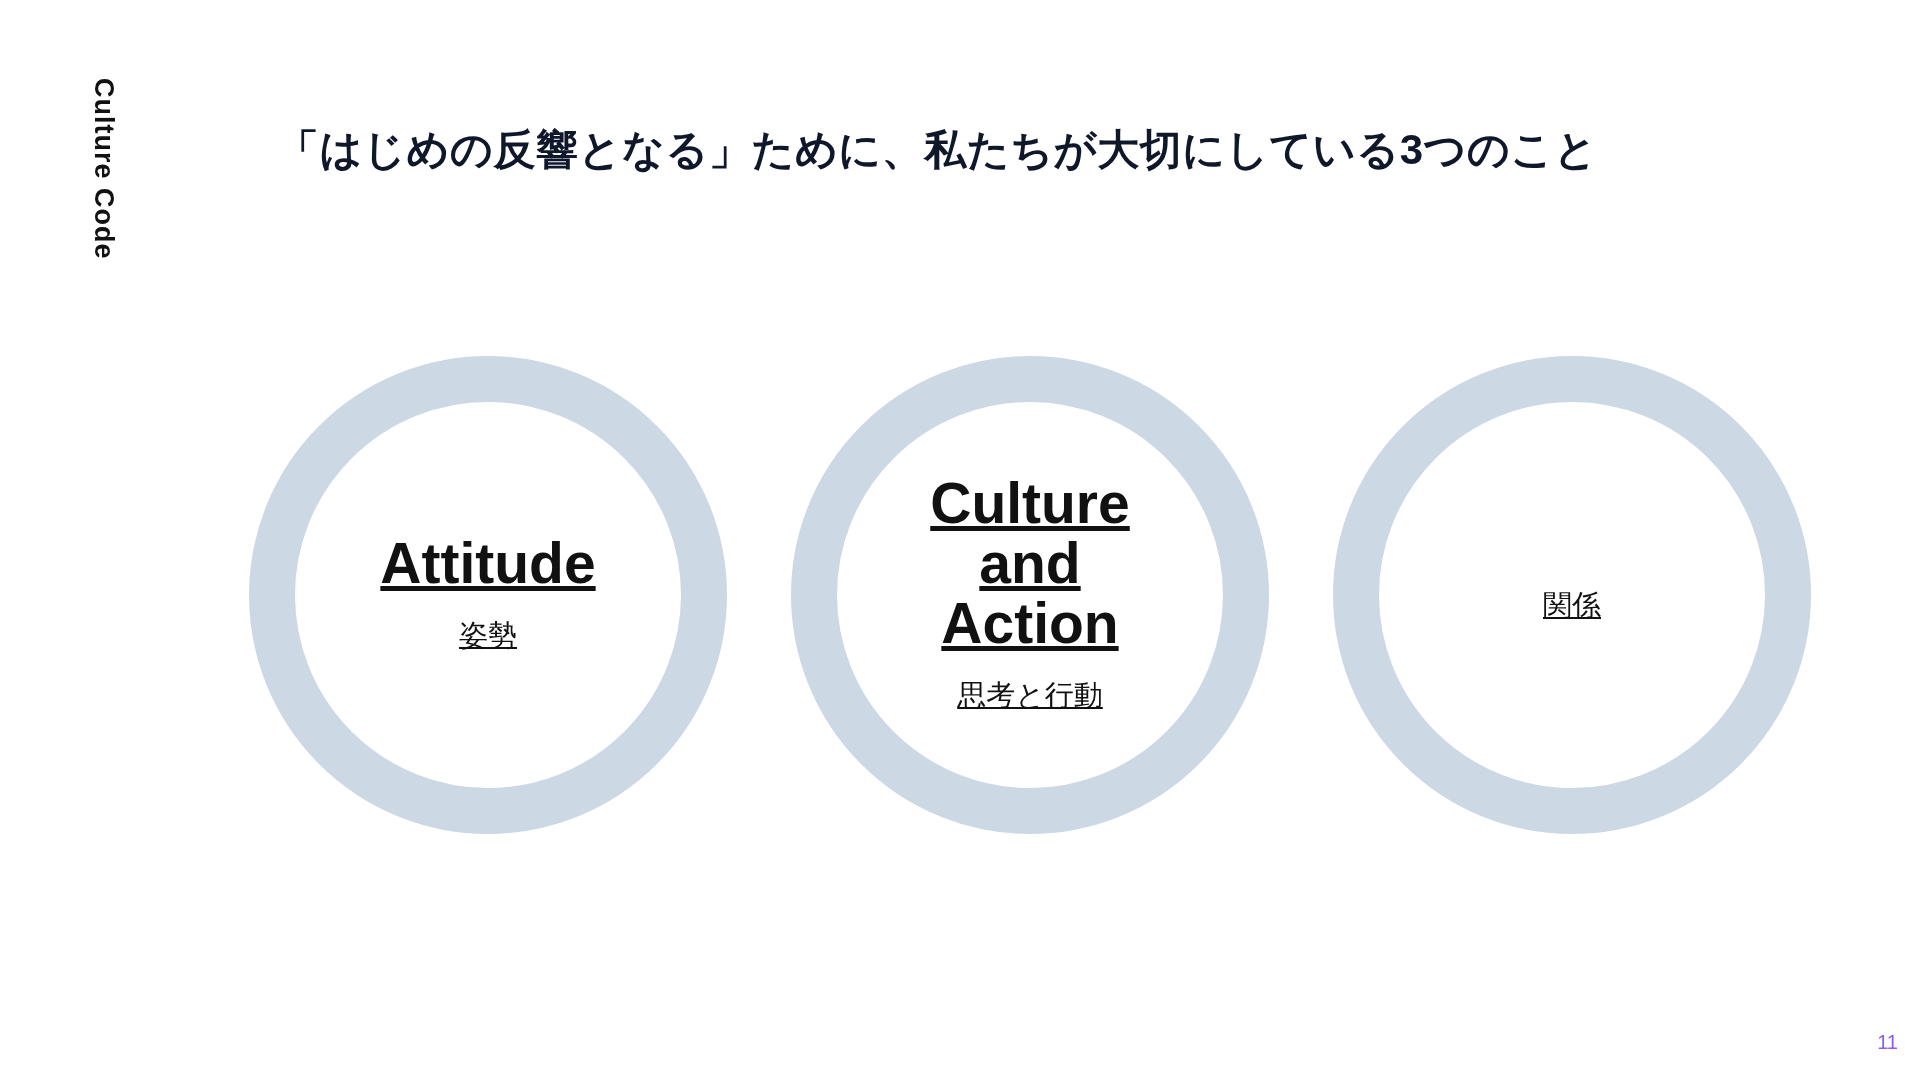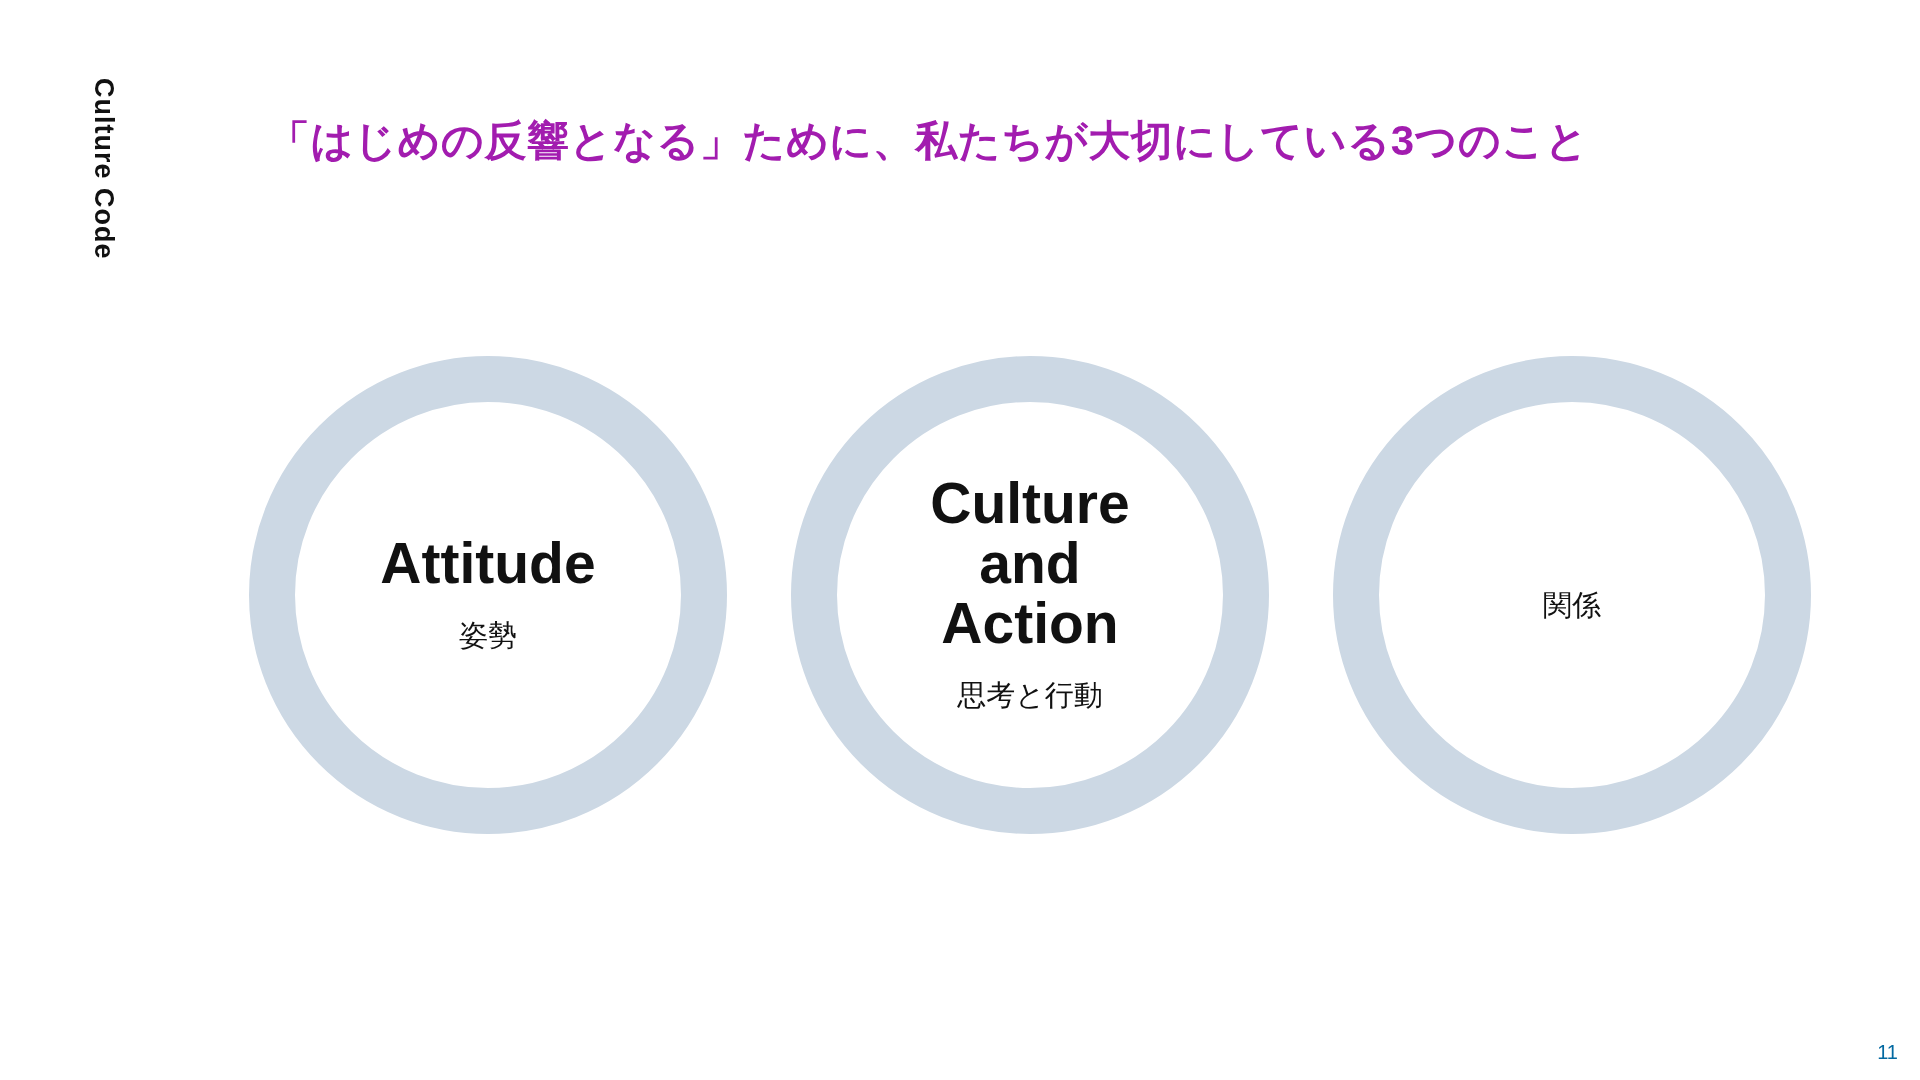--- a/index.html
+++ b/index.html
@@ -25,35 +25,36 @@
     font-size: 27px;
     font-weight: 700;
     letter-spacing: 1px;
     color: #111111;
     white-space: nowrap;
   }
   .slide-title {
     position: absolute;
     left: 268px;
     top: 114px;
-    margin: 0;
+    margin: 9px;
     font-size: 42px;
     font-weight: 700;
     line-height: 1.3;
     letter-spacing: 0.5px;
-    color: #a21caf;
+    color: #0f172a;
     white-space: nowrap;
   }
   .circles-row {
     position: absolute;
     left: 249px;
     top: 356px;
     display: flex;
     flex-direction: row;
     gap: 64px;
+    text-decoration: underline;
   }
   .circle {
     box-sizing: content-box;
     width: 386px;
     height: 386px;
     border: 46px solid var(--ring, #ccd8e4);
     border-radius: 50%;
     background: #ffffff;
     display: flex;
     flex-direction: column;
@@ -70,24 +71,24 @@
   }
   .circle-subtitle {
     margin-top: 22px;
     font-size: 29px;
     font-weight: 400;
     color: #111111;
   }
   .page-number {
     position: absolute;
     right: 22px;
-    bottom: 16px;
+    bottom: 26px;
     font-size: 20px;
     font-weight: 400;
-    color: #0369a1;
+    color: #8b5cf6;
   }
 </style>
 </head>
 <body>
 
 <div class="slide">
 
   <div class="side-label">Culture Code</div>
 
   <h1 class="slide-title">「はじめの反響となる」ために、私たちが大切にしている3つのこと</h1>

